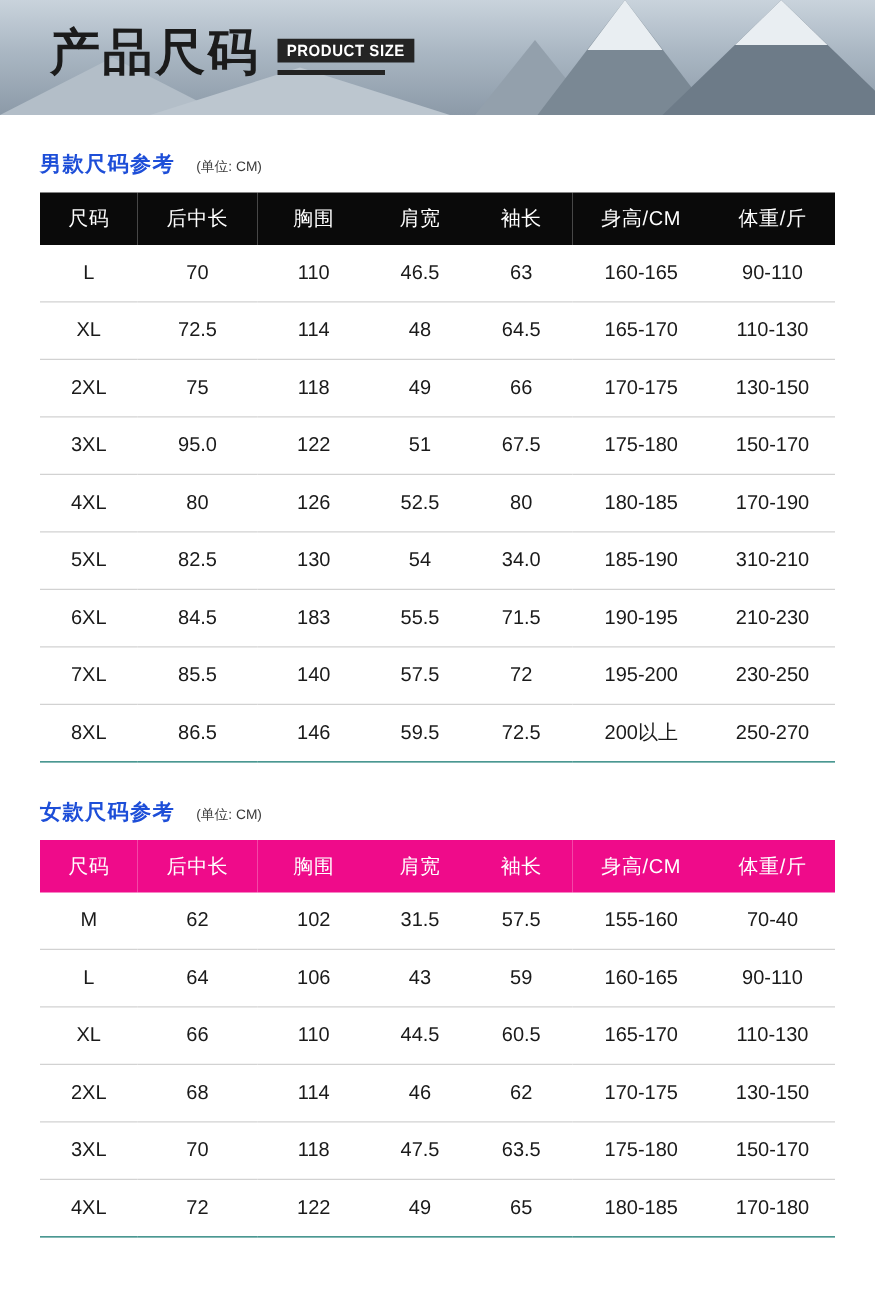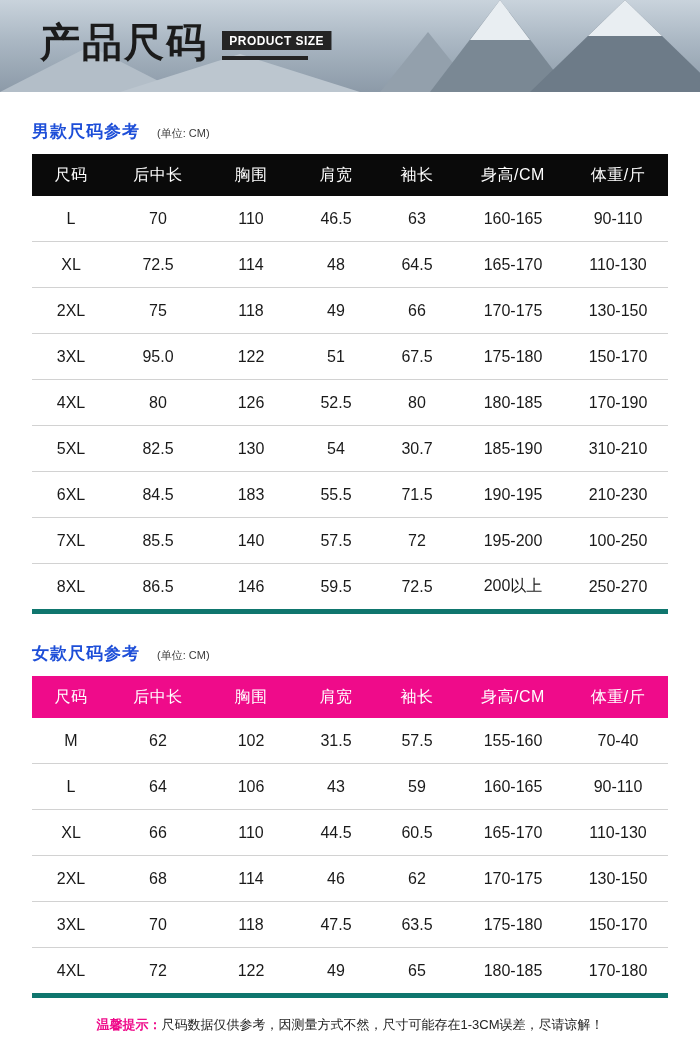--- a/index.html
+++ b/index.html
@@ -143,21 +143,21 @@
     letter-spacing: 0.5px;
   }
   table.size-table td {
     font-size: 16px;
     color: #1a1a1a;
     height: 43px;
     text-align: center;
     border-bottom: 1px solid #d2d2d2;
   }
   table.size-table tbody tr:last-child td {
-    border-bottom: 5px solid #0f766e;
+    border-bottom: 1px solid #0f766e;
   }
   .men thead tr { background: #0a0a0a; }
   .women thead tr { background: #ef0b8a; }
 
   .col-size { width: 78px; }
   .col-len { width: 96px; }
   .col-chest { width: 90px; }
   .col-shoulder { width: 80px; }
   .col-sleeve { width: 82px; }
   .col-height { width: 110px; }
@@ -269,41 +269,41 @@
         <td>52.5</td>
         <td>80</td>
         <td>180-185</td>
         <td>170-190</td>
       </tr>
       <tr>
         <td>5XL</td>
         <td>82.5</td>
         <td>130</td>
         <td>54</td>
-        <td>30.7</td>
+        <td>34.0</td>
         <td>185-190</td>
         <td>310-210</td>
       </tr>
       <tr>
         <td>6XL</td>
         <td>84.5</td>
         <td>183</td>
         <td>55.5</td>
         <td>71.5</td>
         <td>190-195</td>
         <td>210-230</td>
       </tr>
       <tr>
         <td>7XL</td>
         <td>85.5</td>
         <td>140</td>
         <td>57.5</td>
         <td>72</td>
         <td>195-200</td>
-        <td>100-250</td>
+        <td>230-250</td>
       </tr>
       <tr>
         <td>8XL</td>
         <td>86.5</td>
         <td>146</td>
         <td>59.5</td>
         <td>72.5</td>
         <td>200以上</td>
         <td>250-270</td>
       </tr>
@@ -387,17 +387,14 @@
         <td>72</td>
         <td>122</td>
         <td>49</td>
         <td>65</td>
         <td>180-185</td>
         <td>170-180</td>
       </tr>
     </tbody>
   </table>
 
-  <div class="tip">
-    <span class="tip-label">温馨提示：</span><span>尺码数据仅供参考，因测量方式不然，尺寸可能存在1-3CM误差，尽请谅解！</span>
-  </div>
 
 </div>
 
 </body></html>

